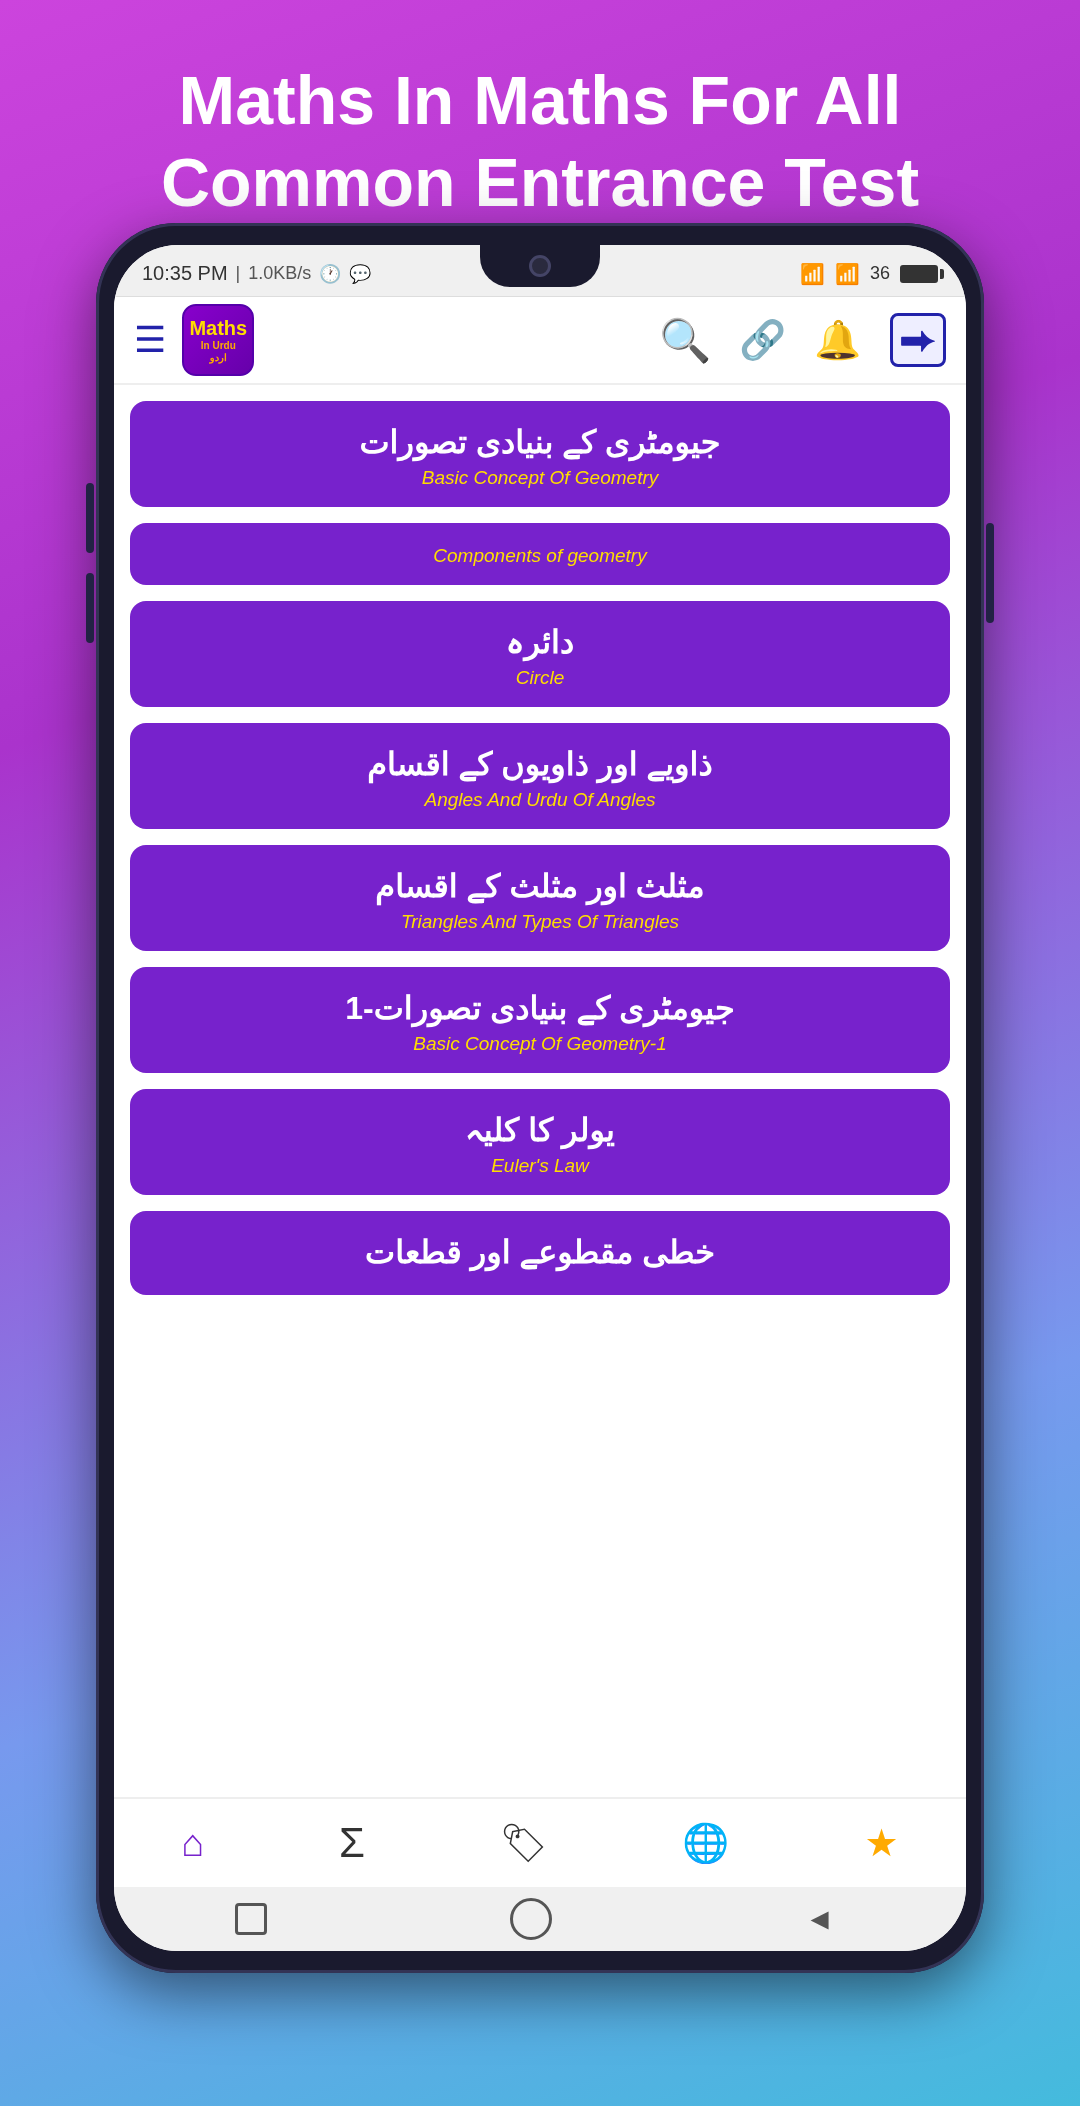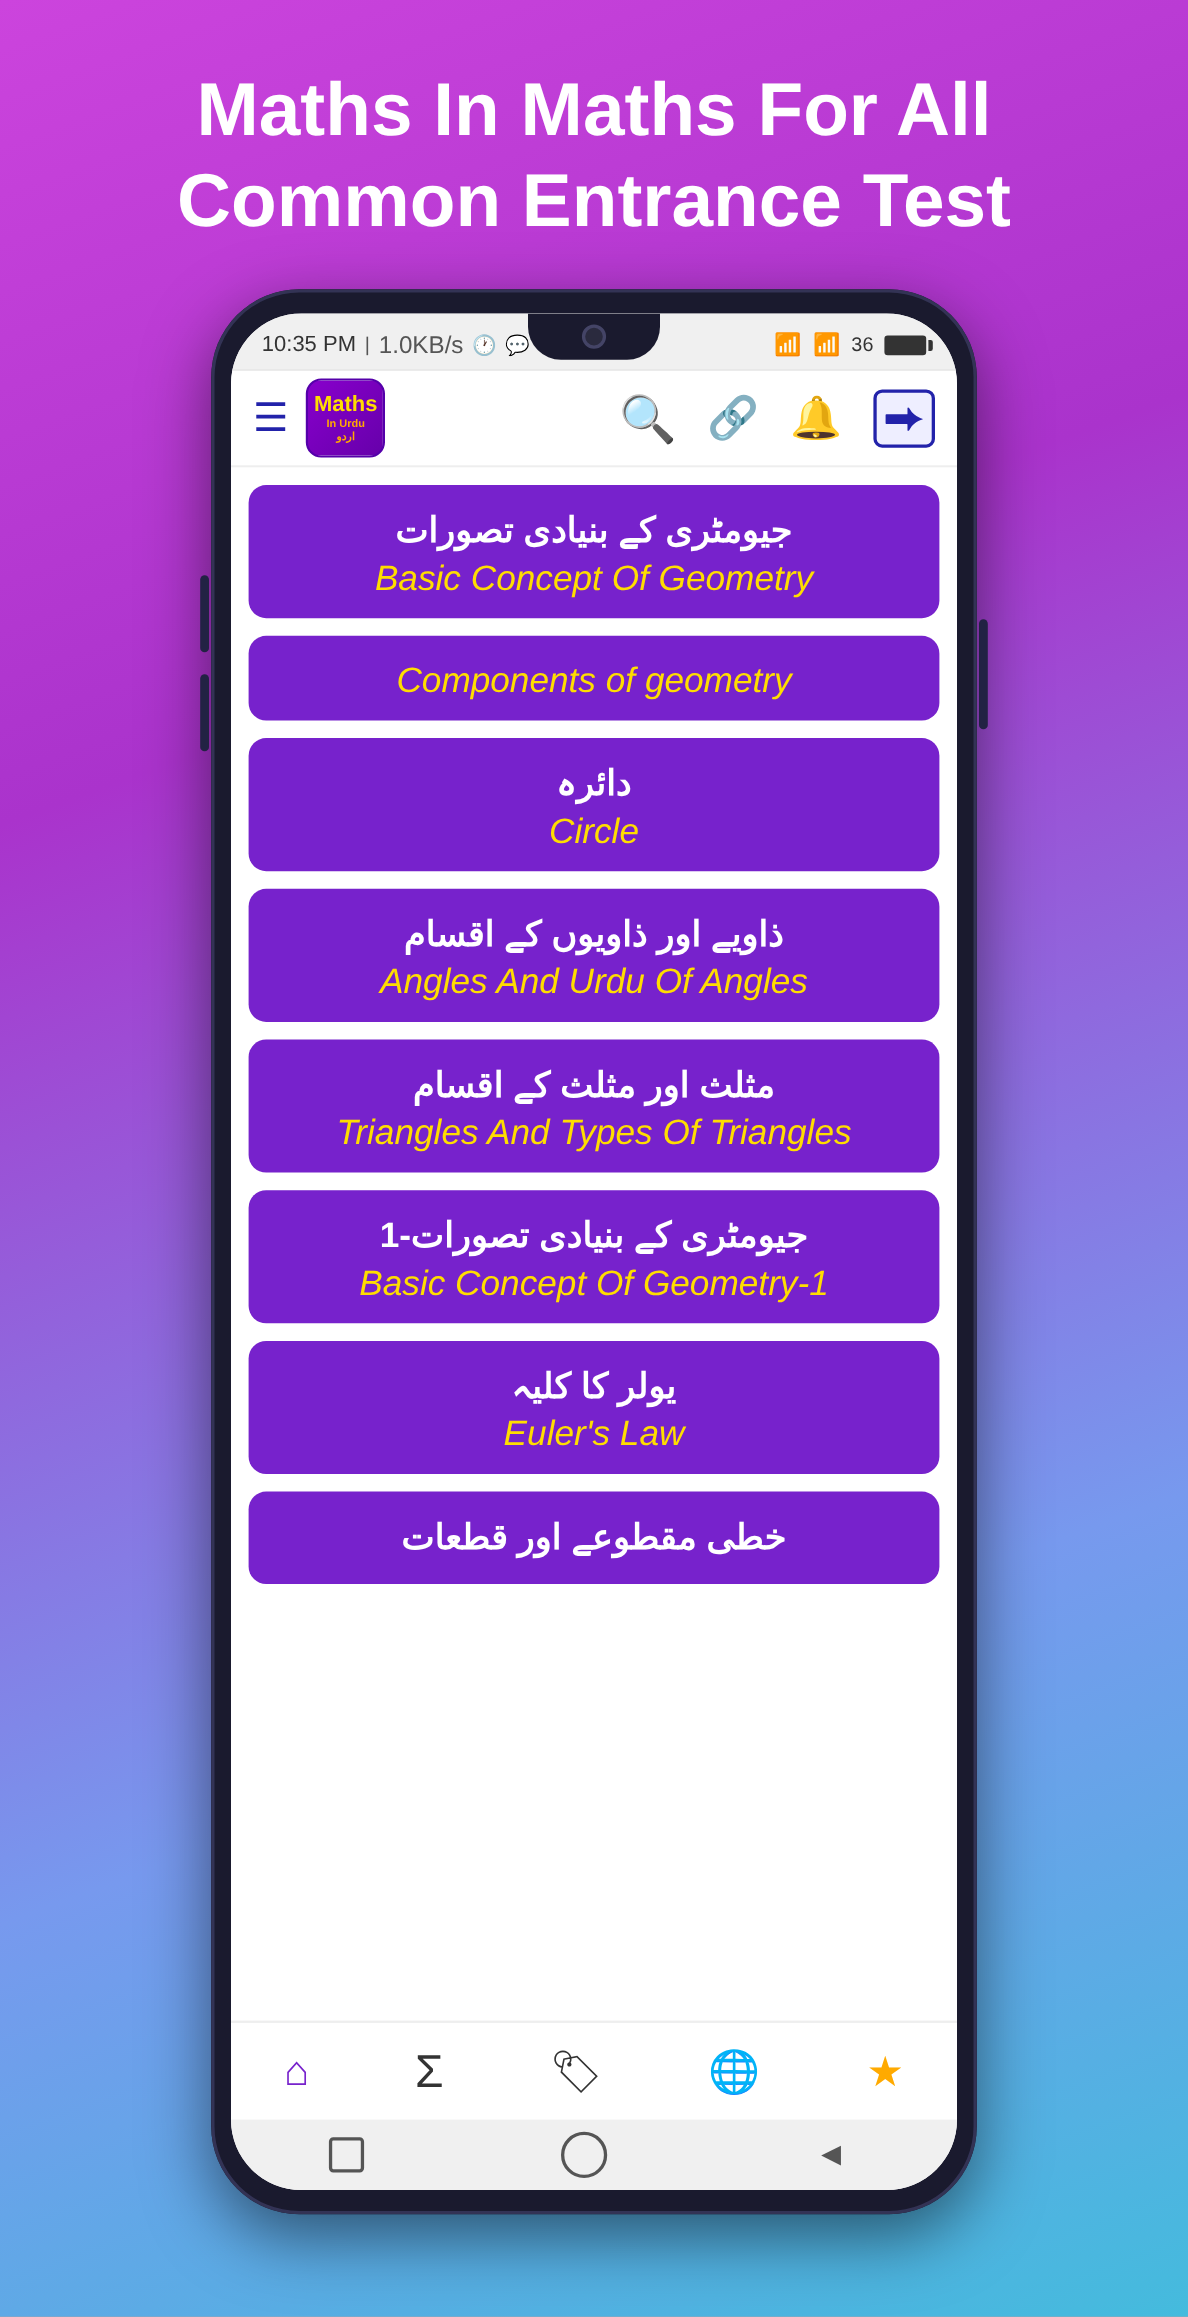--- a/index.html
+++ b/index.html
@@ -19,23 +19,22 @@
       color: white;
       font-size: 68px;
       font-weight: 900;
       text-align: center;
       margin-top: 60px;
       line-height: 1.2;
       padding: 0 60px;
     }
 
     .phone-wrapper {
-      margin-top: 40px;
       position: relative;
-      width: 696px;
+      width: 888px;
       height: 1750px;
     }
 
     .phone-outer {
       position: absolute;
       top: 0; left: 0; right: 0; bottom: 0;
       background: #1a1a2e;
       border-radius: 80px;
       box-shadow: 0 20px 60px rgba(0,0,0,0.5), inset 0 0 0 3px #333355;
     }
@@ -205,21 +204,21 @@
       font-size: 32px;
       font-weight: bold;
       text-align: left;
       margin-bottom: 6px;
       direction: rtl;
       font-family: 'Arial', serif;
     }
 
     .topic-english {
       color: #ffdd00;
-      font-size: 32px;
+      font-size: 19px;
       font-style: italic;
       text-align: center;
     }
 
     .bottom-nav {
       height: 90px;
       background: white;
       border-top: 2px solid #eee;
       display: flex;
       align-items: center;
@@ -283,21 +282,21 @@
     <div class="phone-screen">
 
       <div class="notch-area">
         <div class="camera-dot"></div>
       </div>
 
       <div class="status-bar" style="padding-top:6px;">
         <div class="status-left">
           <span>10:35 PM</span>
           <span style="font-size:18px; color:#555;">|</span>
-          <span style="font-size:22px; color:#555;">1.0KB/s</span>
+          <span style="font-size:18px; color:#555;">1.0KB/s</span>
           <span style="font-size:18px;">🕐</span>
           <span style="font-size:18px;">💬</span>
         </div>
         <div class="status-right">
           <span style="font-size:20px;">📶</span>
           <span style="font-size:20px;">📶</span>
           <span style="font-size:18px; color:#333;">36</span>
           <div class="battery-icon"></div>
         </div>
       </div>

